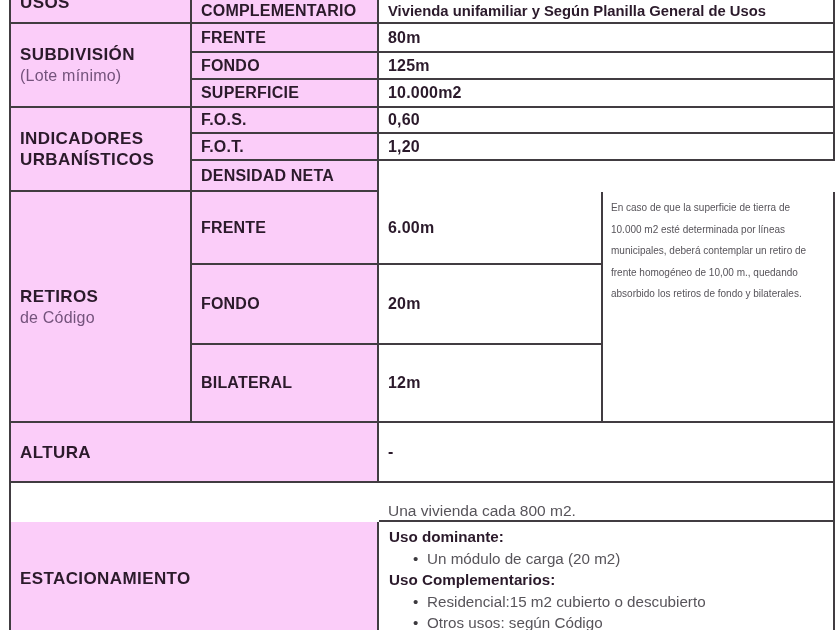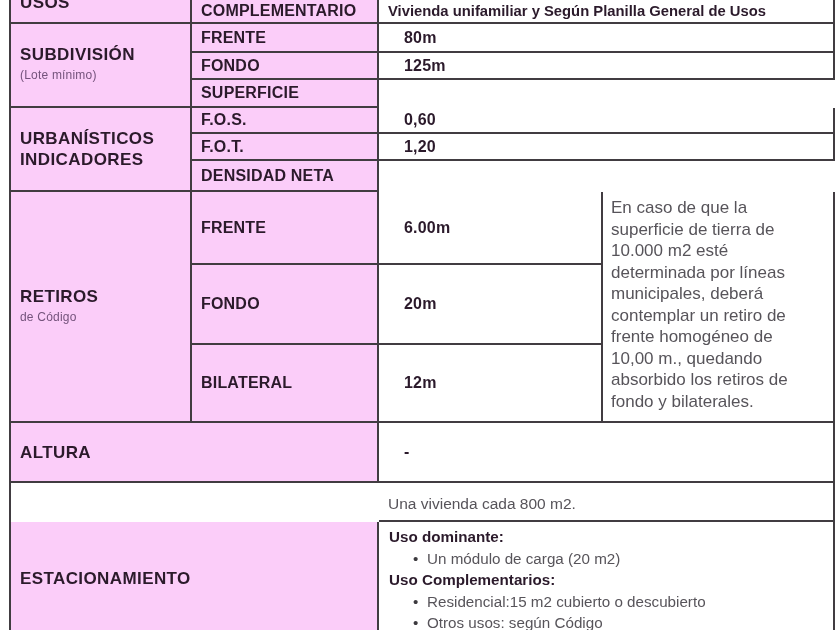--- a/index.html
+++ b/index.html
@@ -26,28 +26,28 @@
     display:flex;align-items:center;
     padding-left:9px;padding-right:4px;
     overflow:hidden;
   }
   .pink{background:var(--pink);}
   .white{background:#ffffff;}
   .col{flex-direction:column;justify-content:center;align-items:flex-start;}
   .top{align-items:flex-start;}
   .cat{font-weight:bold;font-size:17px;color:var(--dark);letter-spacing:.4px;line-height:21px;}
   .sub-label{font-weight:bold;font-size:16px;color:var(--dark);letter-spacing:.2px;}
-  .val{font-weight:bold;font-size:16px;color:var(--dark);letter-spacing:.2px;margin-left:16px;}
+  .val{font-weight:bold;font-size:16px;color:var(--dark);letter-spacing:.2px;}
   .val-long{font-weight:bold;font-size:14.8px;color:var(--dark);white-space:nowrap;}
-  .mut{font-size:12px;color:var(--mauve);font-weight:normal;letter-spacing:.2px;line-height:21px;}
+  .mut{font-size:16px;color:var(--mauve);font-weight:normal;letter-spacing:.2px;line-height:21px;}
   .note-cell{align-items:flex-start;padding-top:5px;padding-left:8px;padding-right:24px;}
-  .note-text{font-size:17px;color:var(--gray);line-height:21.5px;}
+  .note-text{font-size:10px;color:var(--gray);line-height:21.5px;}
   .gray-val{font-size:15.5px;color:var(--gray);font-weight:normal;}
   .usos-clip span{position:relative;top:-8px;}
-  .pad-t{align-items:center;padding-top:4px;}
+  .pad-t{align-items:flex-end;padding-top:4px;}
   .estac-val{flex-direction:column;align-items:stretch;justify-content:flex-start;padding-top:4px;padding-left:10px;}
   .estac-h{font-weight:bold;font-size:15.2px;color:var(--dark);line-height:21.5px;}
   .bullet{display:flex;font-size:15.2px;color:var(--gray);line-height:21.5px;}
   .dot{width:14px;margin-left:24px;flex:0 0 auto;color:#3c3a3e;}
 </style>
 </head>
 <body>
 
 <div class="page">
   <div class="grid">
@@ -74,24 +74,27 @@
     </div>
     <div class="c pink" style="grid-area:3/2">
       <span class="sub-label">FONDO</span>
     </div>
     <div class="c white" style="grid-area:3/3/auto/span 2">
       <span class="val">125m</span>
     </div>
     <div class="c pink" style="grid-area:4/2">
       <span class="sub-label">SUPERFICIE</span>
     </div>
+    <div class="c white" style="grid-area:4/3/auto/span 2">
+      <span class="val">10.000m2</span>
+    </div>
 
     <div class="c pink col" style="grid-area:5/1/span 3/auto">
+      <span class="cat">INDICADORES</span>
       <span class="cat">URBANÍSTICOS</span>
-      <span class="cat">INDICADORES</span>
     </div>
     <div class="c pink" style="grid-area:5/2">
       <span class="sub-label">F.O.S.</span>
     </div>
     <div class="c white" style="grid-area:5/3/auto/span 2">
       <span class="val">0,60</span>
     </div>
     <div class="c pink" style="grid-area:6/2">
       <span class="sub-label">F.O.T.</span>
     </div>

